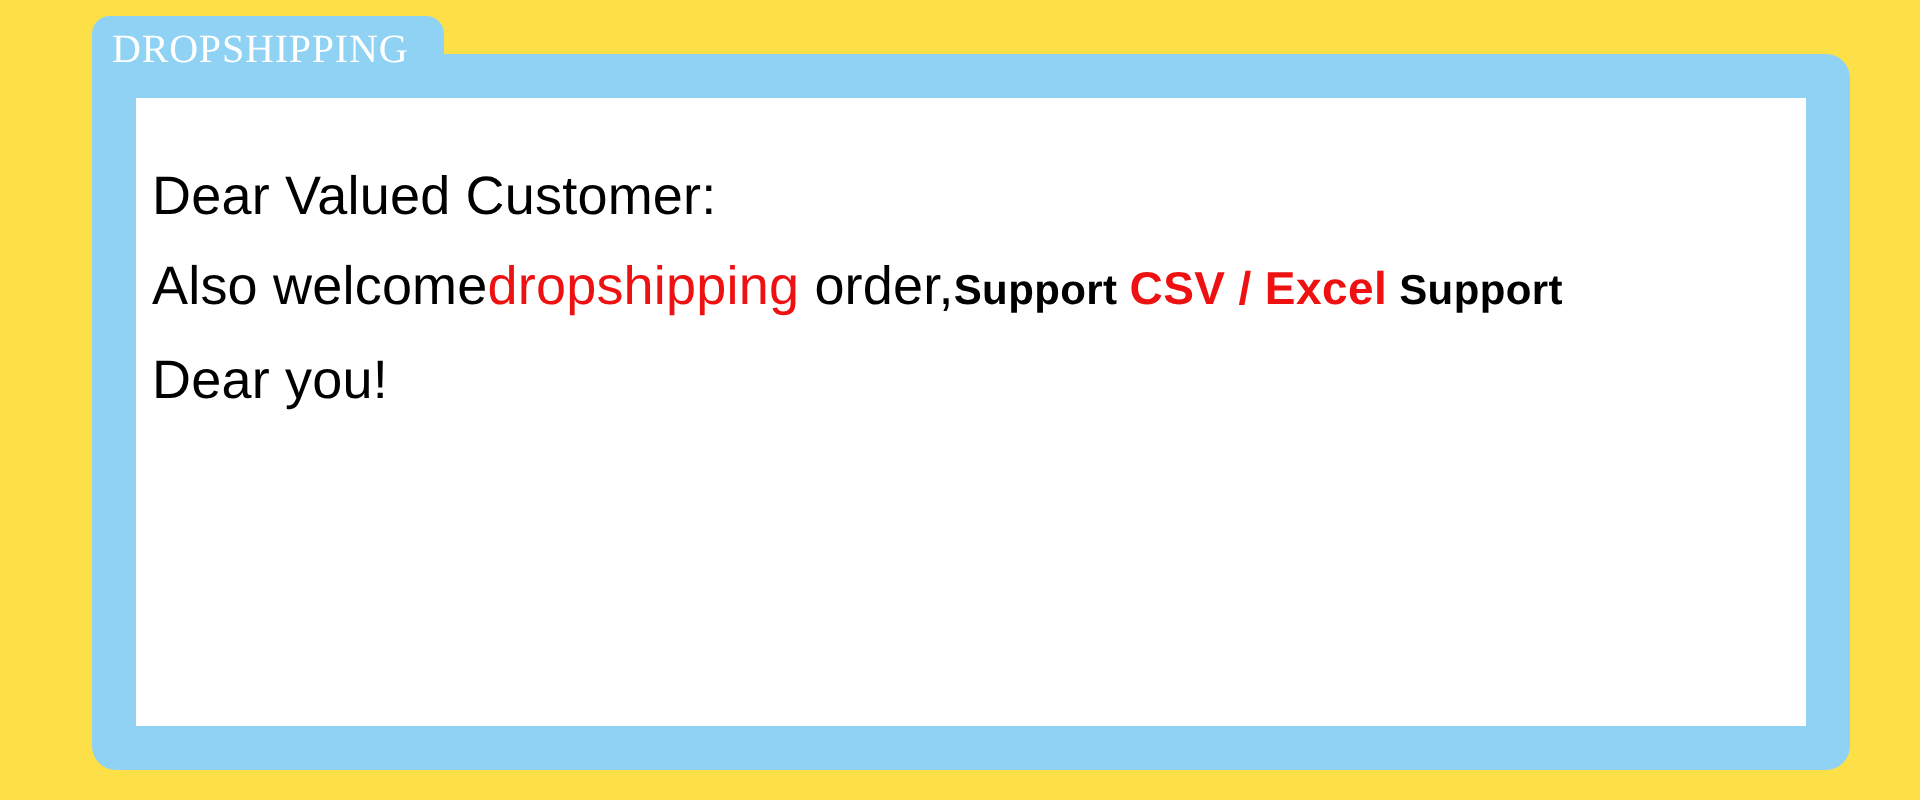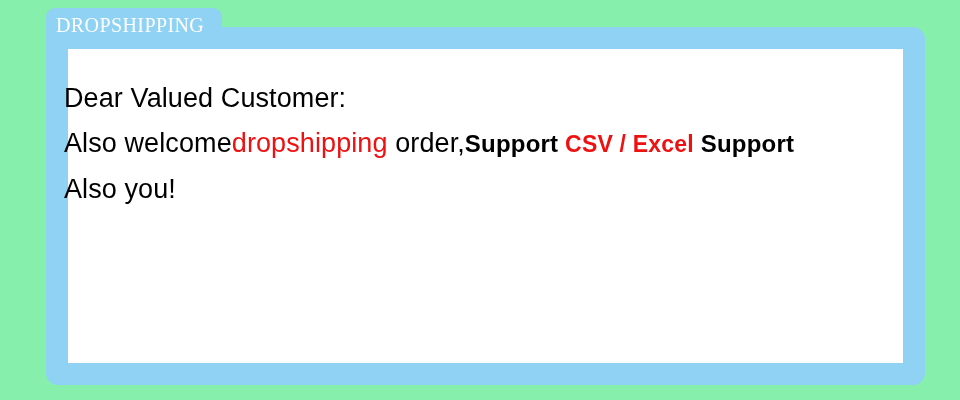--- a/index.html
+++ b/index.html
@@ -10,21 +10,21 @@
   }
   body {
     font-family: "Liberation Sans", sans-serif;
     -webkit-font-smoothing: antialiased;
   }
 
   #canvas {
     position: relative;
     width: 960px;
     height: 400px;
-    background: #86efac;
+    background: #fde047;
     overflow: hidden;
   }
 
   
   .tab {
     position: absolute;
     left: 46px;
     top: 8px;
     width: 176px;
     height: 34px;
@@ -73,36 +73,36 @@
     width: 835px;
     height: 314px;
     background: #ffffff;
     border-radius: 0;
     box-sizing: border-box;
   }
 
   
   .message {
     position: absolute;
-    left: 64px;
+    left: 76px;
     top: 76px;
     width: 820px;
   }
   .line {
     font-size: 27px;
     line-height: 45px;
     color: #000000;
     white-space: pre;
     letter-spacing: 0.1px;
   }
   .hl {
     color: var(--accent-red, #ee1111);
   }
   .small {
-    font-size: 24px;
+    font-size: 21px;
     font-weight: bold;
     letter-spacing: 0.2px;
   }
   .small-red {
     font-size: 23px;
     font-weight: bold;
     letter-spacing: 0.2px;
     color: var(--accent-red, #ee1111);
   }
 </style>
@@ -116,16 +116,16 @@
 
   <div class="tab">
     <span class="tab-label">DROPSHIPPING</span>
   </div>
 
   <div class="panel"></div>
 
   <div class="message" id="message-body">
       <div class="line"><span>Dear Valued Customer:</span></div>
       <div class="line"><span>Also welcome</span><span class="hl">dropshipping</span><span> order,</span><span class="small">Support </span><span class="small-red">CSV / Excel</span><span class="small"> Support</span></div>
-      <div class="line"><span>Also you!</span></div>
+      <div class="line"><span>Dear you!</span></div>
     </div>
 
 </div>
 
 </body></html>

